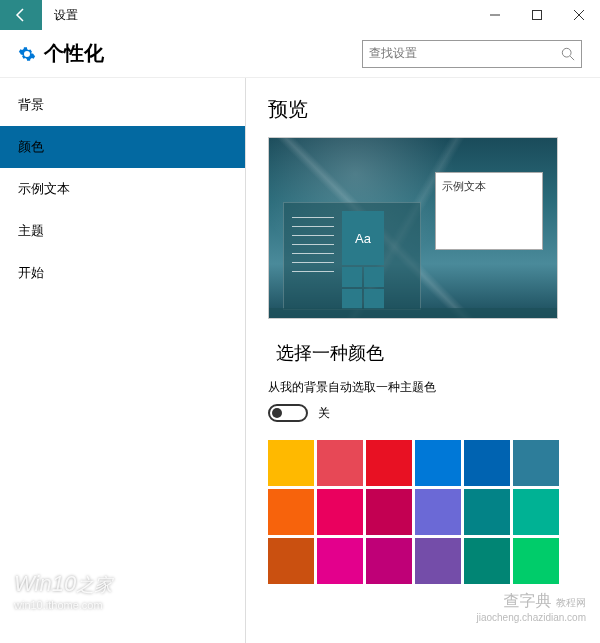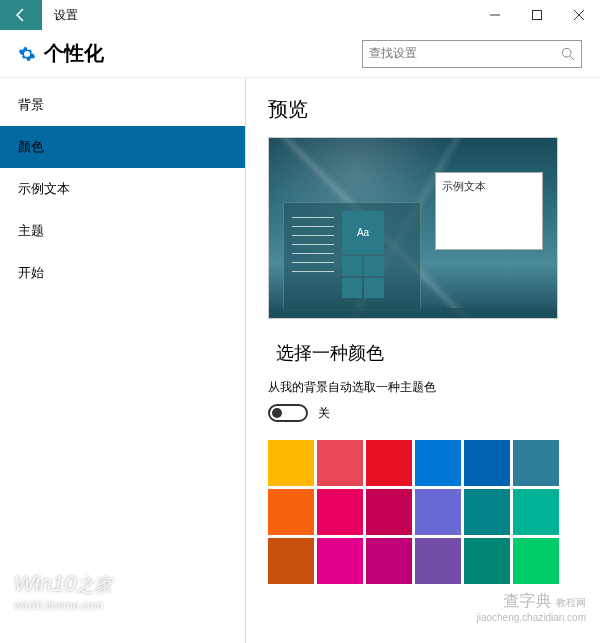--- a/index.html
+++ b/index.html
@@ -19,21 +19,21 @@
 .nav-item{padding:12px 18px;font-size:13px;cursor:pointer}
 .nav-item.active{background:#0369a1}
 .content{flex:1;padding:18px 22px;overflow:hidden}
 .section-h{font-size:20px;margin-bottom:14px}
 .preview{width:290px;height:182px;position:relative;background:linear-gradient(180deg,#1a4b5a 0%,#2a6b7a 35%,#4a8a9a 70%,#1a4b5a 100%);border:1px solid #ccc;overflow:hidden}
 .preview::before{content:"";position:absolute;inset:0;background:radial-gradient(circle at 30% 20%,rgba(255,255,255,0.2),transparent 40%),linear-gradient(45deg,transparent 40%,rgba(255,255,255,0.15) 42%,transparent 44%),linear-gradient(-60deg,transparent 50%,rgba(255,255,255,0.1) 52%,transparent 54%)}
 .prev-panel{position:absolute;left:14px;bottom:8px;width:138px;height:108px;background:rgba(30,80,90,0.55);border:1px solid rgba(255,255,255,0.2)}
 .prev-lines{position:absolute;left:8px;top:14px;width:42px}
 .pl{height:1px;background:rgba(255,255,255,0.7);margin-bottom:8px}
 .prev-tiles{position:absolute;left:58px;top:8px;width:74px}
-.tile-big{width:42px;height:43px;background:#2a7a8a;display:flex;align-items:center;justify-content:center;color:#fff;font-size:10px}
+.tile-big{width:42px;height:54px;background:#2a7a8a;display:flex;align-items:center;justify-content:center;color:#fff;font-size:13px}
 .tile-row{display:flex;gap:2px;margin-top:2px}
 .tile-sm{width:20px;height:20px;background:#2a7a8a}
 .prev-taskbar{position:absolute;left:0;right:0;bottom:0;height:10px;background:rgba(30,80,90,0.75)}
 .prev-window{position:absolute;right:14px;top:34px;width:108px;height:78px;background:#fff;border:1px solid #aaa;padding:6px;font-size:11px;color:#333}
 .sub-h{font-size:18px;margin:22px 8px 14px}
 .opt-label{font-size:12px;margin-bottom:8px}
 .toggle-row{display:flex;align-items:center;gap:10px;margin-bottom:18px}
 .toggle{width:40px;height:18px;border:2px solid #333;border-radius:10px;position:relative;cursor:pointer}
 .toggle-knob{width:10px;height:10px;background:#333;border-radius:50%;position:absolute;left:2px;top:2px}
 .toggle-state{font-size:12px}

